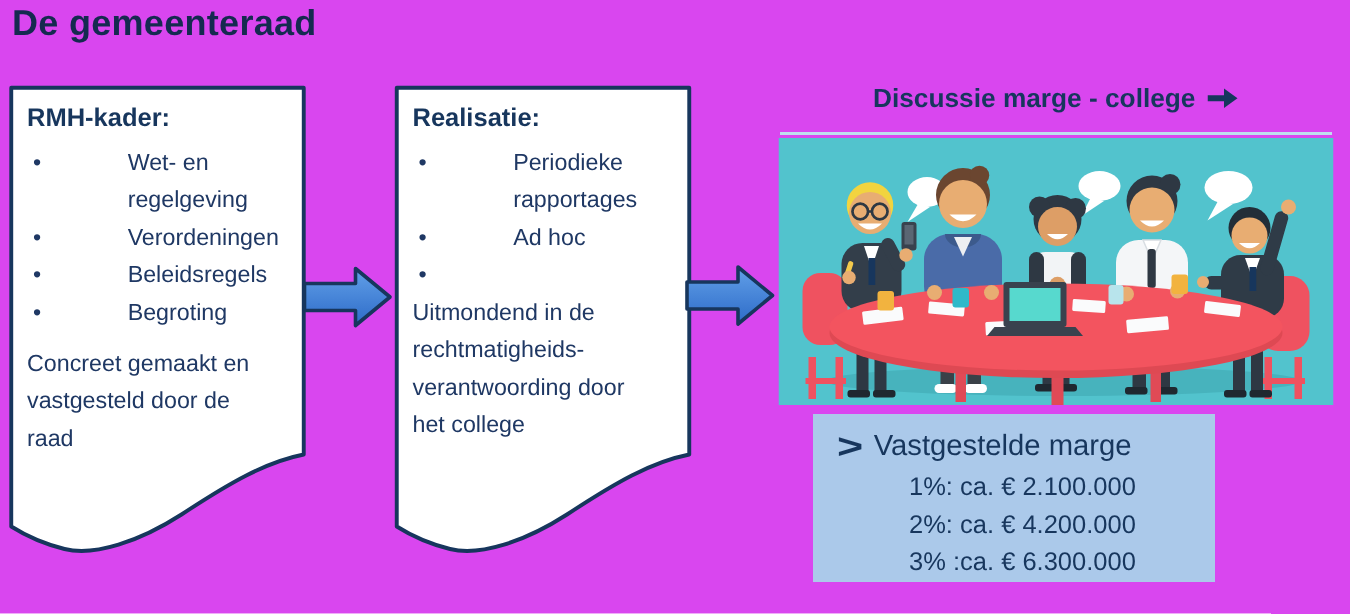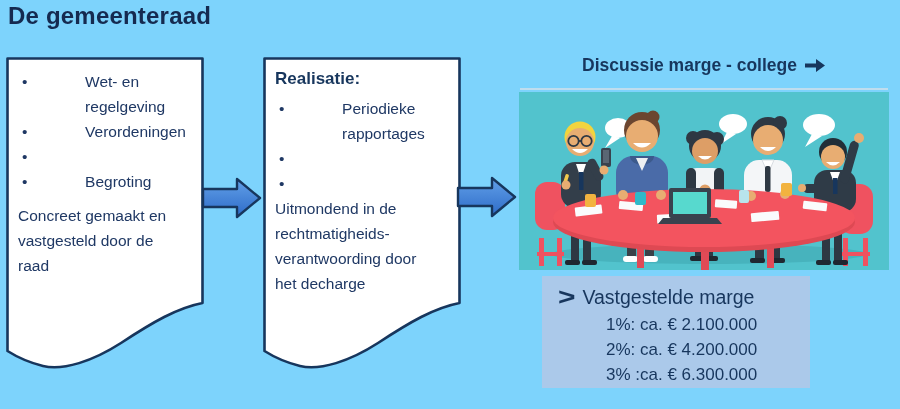--- a/index.html
+++ b/index.html
@@ -1,16 +1,16 @@
 <!DOCTYPE html>
 <html><head>
 <meta charset="utf-8">
 <style>
   html,body{margin:0;padding:0;background:#fff;}
-  .slide{position:relative;width:900px;height:409px;background:#7dd3fc;
+  .slide{position:relative;width:900px;height:409px;background:#d946ef;
          font-family:"Liberation Sans",sans-serif;overflow:hidden;}
 
   .title{position:absolute;left:8px;top:2px;font-size:24px;font-weight:700;
          color:#152A50;letter-spacing:.2px;}
 
   
   .doc-box{position:absolute;width:200px;height:324px;}
   #kader-box{left:5px;top:56px;}
   #realisatie-box{left:262px;top:56px;}
   .doc-box svg.outline{position:absolute;left:0;top:0;}
@@ -49,30 +49,32 @@
 
 <div class="slide">
 
   <div class="title">De gemeenteraad</div>
 
   <div class="doc-box" id="kader-box">
     <svg class="outline" width="200" height="324" viewBox="0 0 200 324">
       <path d="M2.5,2.5 L197.5,2.5 L197.5,247 C172,252 148,266 116,287 C88,305 58,315 38,310 C24,306.5 12,301 2.5,295 Z" fill="#FFFFFF" stroke="#17365D" stroke-width="2.6" stroke-linejoin="round"></path>
     </svg>
     <div class="doc-content">
+      <div class="doc-heading">RMH-kader:</div>
       <div class="bullet">
         <span class="bm">•</span>
         <span class="bt">Wet- en regelgeving</span>
       </div>
       <div class="bullet">
         <span class="bm">•</span>
         <span class="bt">Verordeningen</span>
       </div>
       <div class="bullet">
         <span class="bm">•</span>
+        <span class="bt">Beleidsregels</span>
       </div>
       <div class="bullet">
         <span class="bm">•</span>
         <span class="bt">Begroting</span>
       </div>
       <div class="doc-footer">Concreet gemaakt en vastgesteld door de raad</div>
     </div>
   </div>
 
   <svg class="flow-arrow" id="flow-arrow-1" viewBox="0 0 62 44">
@@ -90,25 +92,26 @@
       <path d="M2.5,2.5 L197.5,2.5 L197.5,247 C172,252 148,266 116,287 C88,305 58,315 38,310 C24,306.5 12,301 2.5,295 Z" fill="#FFFFFF" stroke="#17365D" stroke-width="2.6" stroke-linejoin="round"></path>
     </svg>
     <div class="doc-content">
       <div class="doc-heading">Realisatie:</div>
       <div class="bullet">
         <span class="bm">•</span>
         <span class="bt">Periodieke rapportages</span>
       </div>
       <div class="bullet">
         <span class="bm">•</span>
-      </div>
-      <div class="bullet">
-        <span class="bm">•</span>
-      </div>
-      <div class="doc-footer">Uitmondend in de rechtmatigheids-verantwoording door het decharge</div>
+        <span class="bt">Ad hoc</span>
+      </div>
+      <div class="bullet">
+        <span class="bm">•</span>
+      </div>
+      <div class="doc-footer">Uitmondend in de rechtmatigheids-verantwoording door het college</div>
     </div>
   </div>
 
   <svg class="flow-arrow" id="flow-arrow-2" viewBox="0 0 62 44">
     <defs>
         <linearGradient id="ag2" x1="0" y1="0" x2="0" y2="1">
       <stop offset="0" stop-color="#62A0E8"></stop>
           <stop offset="1" stop-color="#2D6BC8"></stop>
     </linearGradient>
       </defs>

